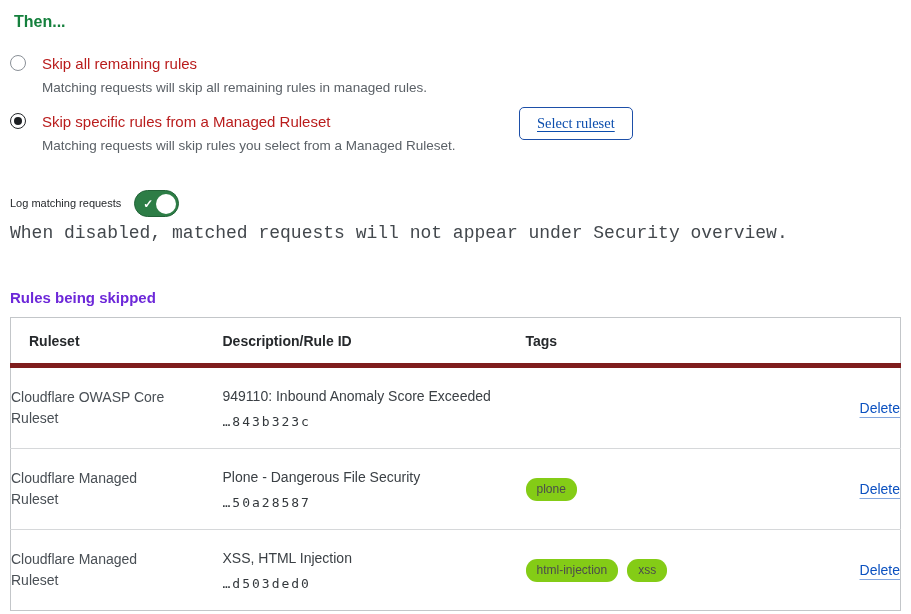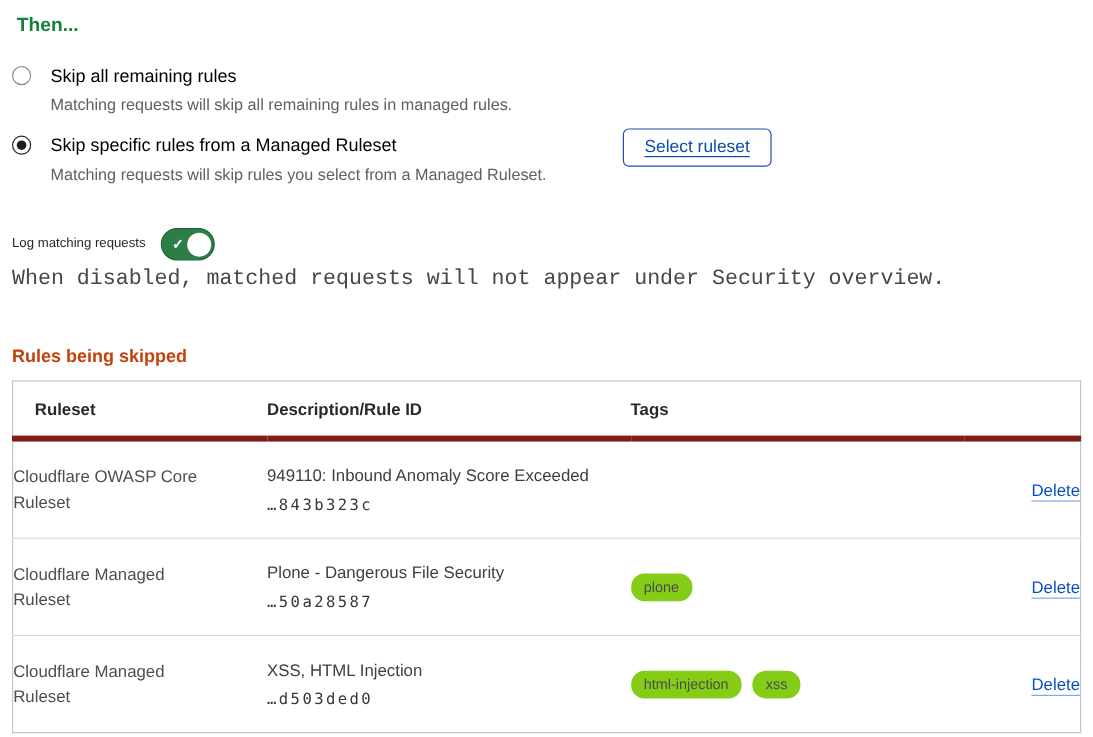--- a/index.html
+++ b/index.html
@@ -22,29 +22,29 @@
     flex: 0 0 auto; width: 16px; height: 16px; border-radius: 50%;
     border: 1.5px solid #8a9097; background: #fff; margin-top: 1px;
     position: relative; cursor: pointer;
   }
   .radio.selected { border-color: #24272a; }
   .radio.selected::after {
     content: ""; position: absolute; left: 50%; top: 50%;
     width: 8px; height: 8px; border-radius: 50%; background: #1c1f22;
     transform: translate(-50%, -50%);
   }
-  .option-label { font-size: 15px; line-height: 19px; color: #000000; }
+  .option-label { font-size: 15px; line-height: 19px; color: #b91c1c; }
   .option-desc {
     font-size: 13.5px; line-height: 17px; color: #5b6167; margin-top: 6px;
   }
   .select-ruleset-btn {
     position: absolute; left: 509px; top: -5px;
     background: #fff; border: 1px solid #1d4fa8; border-radius: 5px;
     padding: 7px 17px; cursor: pointer;
-    font-family: Liberation Sans, sans-serif;
+    font-family: Liberation Serif, serif;
     font-size: 14.5px; color: #0b4dad; text-decoration: underline;
     text-underline-offset: 3px;
   }
 
   
   .log-section { margin-top: 36px; }
   .log-row { display: flex; align-items: center; gap: 13px; }
   .log-label { font-size: 11px; line-height: 19px; color: #26292c; }
   .toggle {
     width: 45px; height: 27px; border-radius: 14px;
@@ -56,21 +56,21 @@
     color: #fff; font-size: 12px; font-weight: 700; line-height: 1;
   }
   .toggle .knob {
     position: absolute; right: 2px; top: 50%; transform: translateY(-50%);
     width: 20px; height: 20px; border-radius: 50%; background: #fff;
   }
   .log-note { font-size: 18px; line-height: 17px; color: #43484d; margin-top: 8px; font-family: Liberation Mono, monospace; }
 
   
   .table-title {
-    font-size: 15px; font-weight: 700; color: #c2410c;
+    font-size: 15px; font-weight: 700; color: #6d28d9;
     margin: 46px 0 10px 0; line-height: 19px;
   }
   table.rules {
     width: 890px; border-collapse: collapse; table-layout: fixed;
     border: 1px solid #c3c6c9; background: #fff;
   }
   table.rules th {
     text-align: left; font-size: 14px; font-weight: 700; color: #26292c;
     padding: 15px 0 14px 0; border-bottom: 5px solid #7f1d1d;
   }

